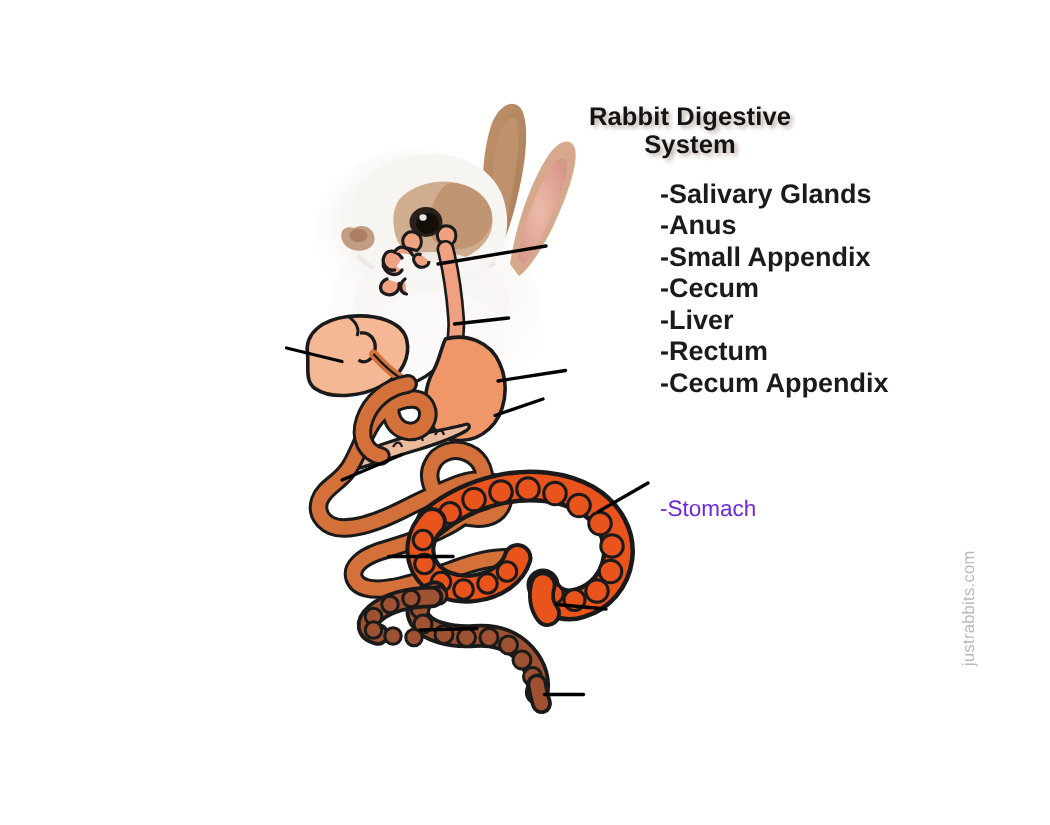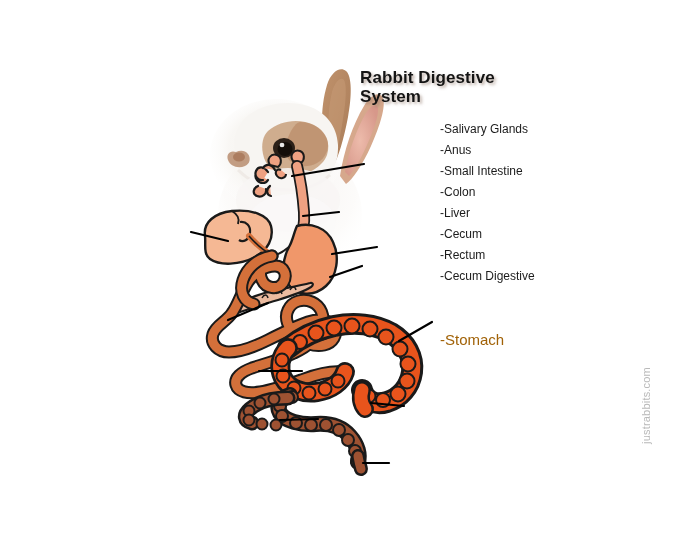--- a/index.html
+++ b/index.html
@@ -23,44 +23,45 @@
     left: 0;
     top: 0;
     width: 700px;
     height: 550px;
   }
   #title-block {
     position: absolute;
     left: 360px;
     top: 68px;
     width: 200px;
-    text-align: left;
+    text-align: center;
     font-size: 17px;
     font-weight: bold;
     line-height: 19px;
     color: #141414;
     letter-spacing: 0.1px;
     text-shadow: 2px 2px 3px rgba(140,115,100,0.55);
     white-space: pre-line;
   }
   #organ-list {
     position: absolute;
     left: 440px;
     top: 119px;
-    font-size: 12px;
+    font-size: 18px;
     line-height: 21px;
     color: #1b1b1b;
+    font-weight: bold;
   }
   #organ-list-2 {
     position: absolute;
     left: 440px;
     top: 329px;
     font-size: 15px;
     line-height: 21px;
-    color: #a16207;
+    color: #6d28d9;
   }
   .organ-item {
     white-space: nowrap;
   }
   #watermark {
     position: absolute;
     left: 640px;
     top: 380px;
     width: 120px;
     transform: rotate(-90deg);
@@ -342,26 +343,25 @@
       <line x1="363" y1="463" x2="389" y2="463"></line>
     </g>
   </svg>
 
   <div id="title-block">Rabbit Digestive
 System</div>
 
   <div id="organ-list">
     <div class="organ-item">-Salivary Glands</div>
     <div class="organ-item">-Anus</div>
-    <div class="organ-item">-Small Intestine</div>
-    <div class="organ-item">-Colon</div>
+    <div class="organ-item">-Small Appendix</div>
+    <div class="organ-item">-Cecum</div>
     <div class="organ-item">-Liver</div>
-    <div class="organ-item">-Cecum</div>
     <div class="organ-item">-Rectum</div>
-    <div class="organ-item">-Cecum Digestive</div>
+    <div class="organ-item">-Cecum Appendix</div>
   </div>
 
   <div id="organ-list-2">
     <div class="organ-item">-Stomach</div>
   </div>
 
   <div id="watermark">justrabbits.com</div>
 
 </div>
 

